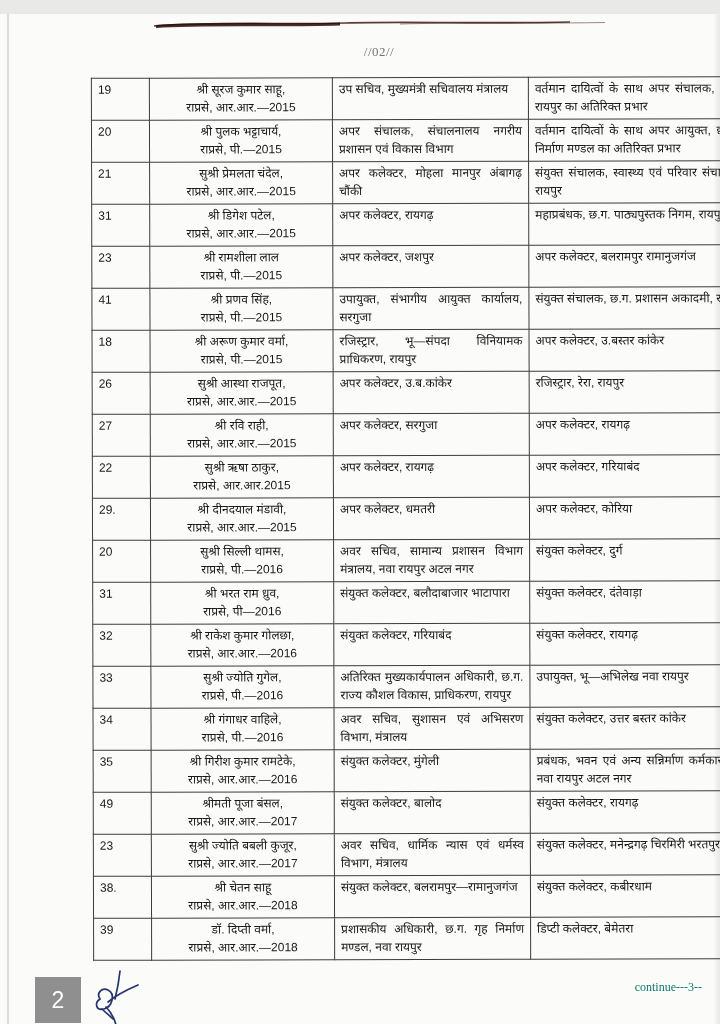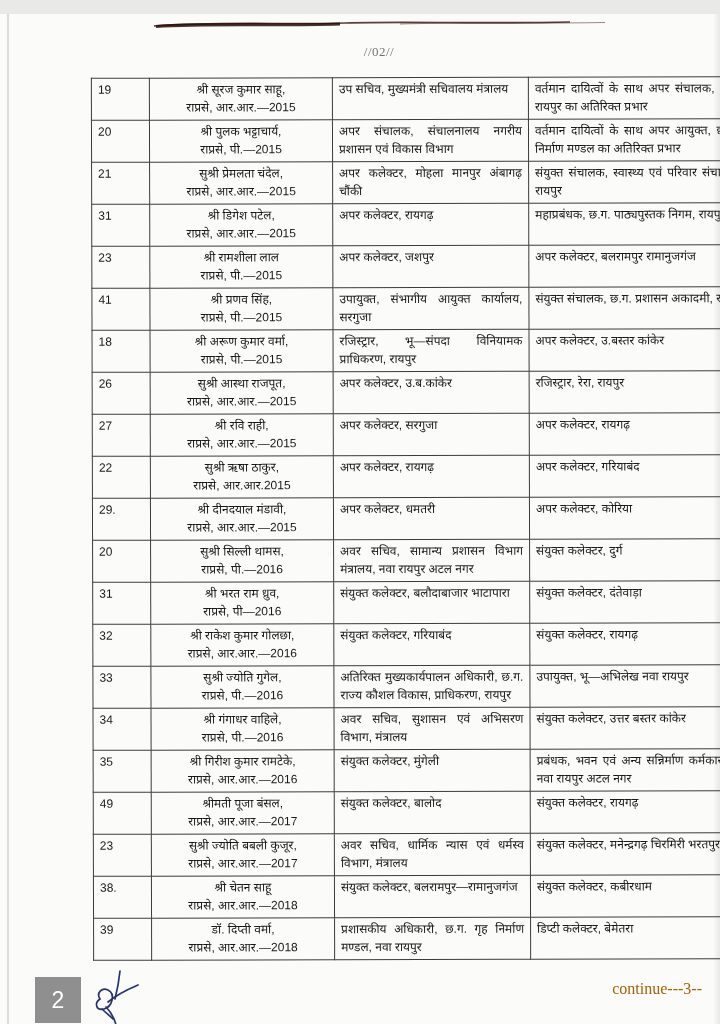--- a/index.html
+++ b/index.html
@@ -48,21 +48,21 @@
   .page-badge{
     position:absolute;left:35px;top:977px;width:46px;height:46px;
     background:#8f8f8f;color:#ffffff;
     display:flex;align-items:center;justify-content:center;
     font-size:23px;font-weight:400;
   }
   .signature{position:absolute;left:86px;top:955px;}
   .footer-continue{
     position:absolute;right:18px;top:980px;
     font-family:"Liberation Serif","DejaVu Serif",serif;
-    font-size:16px;color:#a16207;
+    font-size:12px;color:#0f766e;
   }
 </style>
 </head>
 <body>
 
 <div class="paper">
   <div class="left-edge"></div>
   <div class="right-edge"></div>
 
   <svg class="smudge" width="470" height="18" viewBox="0 0 470 18">

